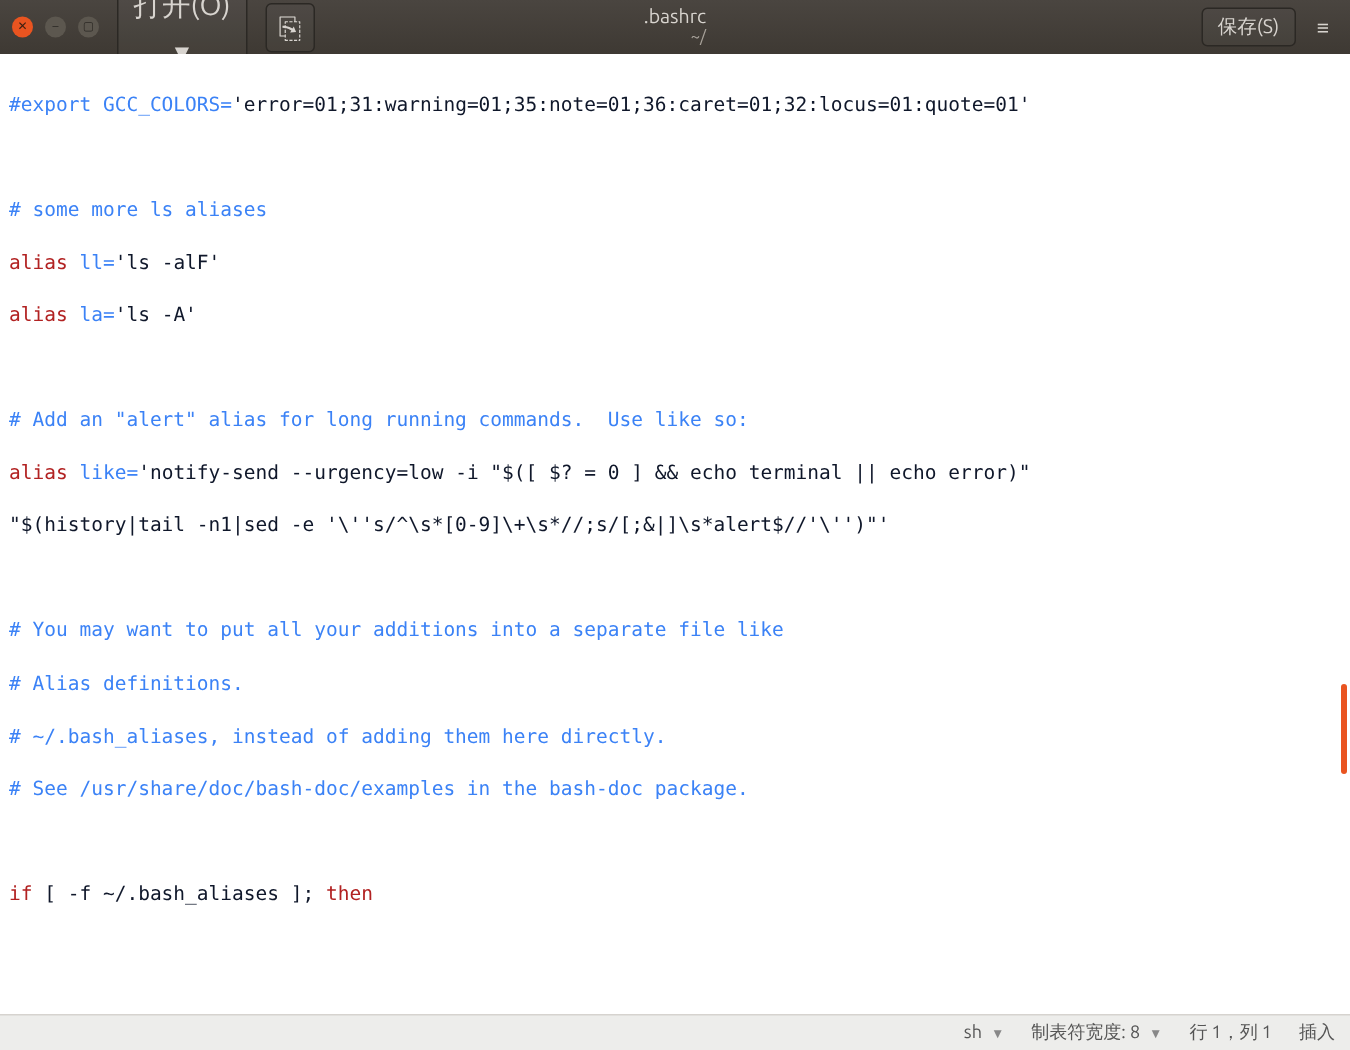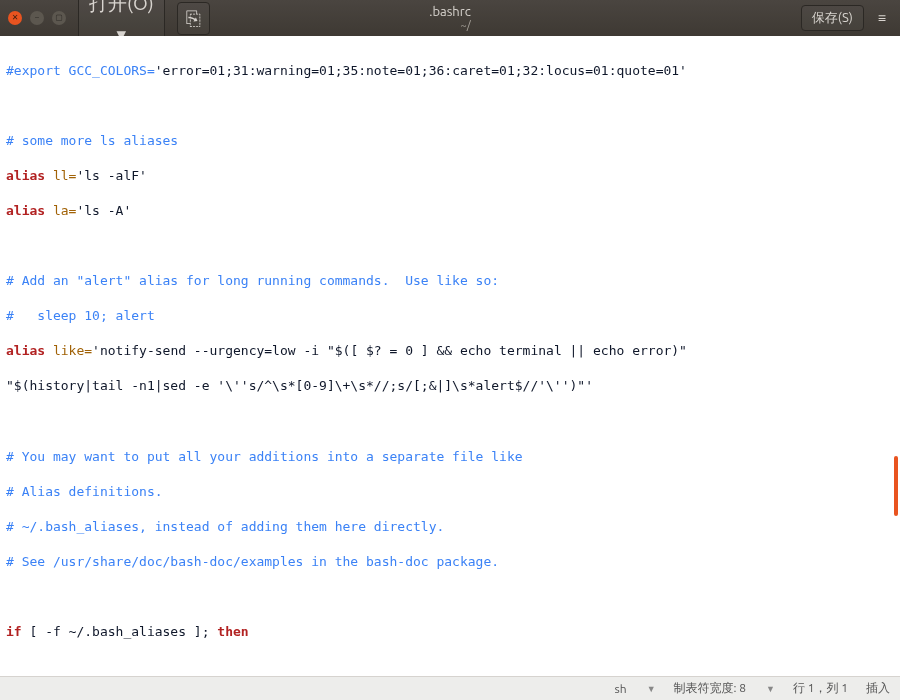--- a/index.html
+++ b/index.html
@@ -84,22 +84,22 @@
       padding: 8px 6px;
       font-family: "DejaVu Sans Mono", "Consolas", monospace;
       font-size: 13px;
       line-height: 1.35;
       white-space: pre;
       overflow: hidden;
       position: relative;
     }
     .editor .line { white-space: pre; }
     .c-comment { color: #3b82f6; }
-    .c-keyword { color: #b22222; font-weight: bold; }
-    .c-name { color: #a16207; }
+    .c-keyword { color: #b22222; font-weight: normal; }
+    .c-name { color: #3b82f6; }
     .c-string { color: #0f172a; }
     .c-plain { color: #0f172a; }
     .scroll-indicator {
       position: absolute;
       right: 2px;
       top: 420px;
       width: 4px;
       height: 60px;
       background: #e95420;
       border-radius: 2px;
@@ -109,21 +109,21 @@
       background: #ededeb;
       border-top: 1px solid #d6d3cf;
       font-size: 12px;
       color: #555;
       display: flex;
       align-items: center;
       padding: 0 10px;
       gap: 18px;
       justify-content: flex-end;
     }
-    .statusbar .item { display: flex; align-items: center; gap: 20px; }
+    .statusbar .item { display: flex; align-items: center; gap: 6px; }
     .statusbar .down { font-size: 9px; color: #888; }
   </style>
 </head>
 <body>
 
 <div class="titlebar">
   <div class="window-controls">
     <div class="wc close">✕</div>
     <div class="wc min">–</div>
     <div class="wc max">▢</div>
@@ -148,21 +148,20 @@
 </div>
 
 <div class="editor">
 <div class="line"><span class="c-comment">#export GCC_COLORS=</span><span class="c-string">'error=01;31:warning=01;35:note=01;36:caret=01;32:locus=01:quote=01'</span></div>
 <div class="line"> </div>
 <div class="line"><span class="c-comment"># some more ls aliases</span></div>
 <div class="line"><span class="c-keyword">alias</span><span class="c-name"> ll=</span><span class="c-string">'ls -alF'</span></div>
 <div class="line"><span class="c-keyword">alias</span><span class="c-name"> la=</span><span class="c-string">'ls -A'</span></div>
 <div class="line"> </div>
 <div class="line"><span class="c-comment"># Add an "alert" alias for long running commands.  Use like so:</span></div>
-<div class="line"><span class="c-comment">#   sleep 10; alert</span></div>
 <div class="line"><span class="c-keyword">alias</span><span class="c-name"> like=</span><span class="c-string">'notify-send --urgency=low -i "$([ $? = 0 ] &amp;&amp; echo terminal || echo error)" </span></div>
 <div class="line"><span class="c-string">"$(history|tail -n1|sed -e '\''s/^\s*[0-9]\+\s*//;s/[;&amp;|]\s*alert$//'\'')"'</span></div>
 <div class="line"> </div>
 <div class="line"><span class="c-comment"># You may want to put all your additions into a separate file like</span></div>
 <div class="line"><span class="c-comment"># Alias definitions.</span></div>
 <div class="line"><span class="c-comment"># ~/.bash_aliases, instead of adding them here directly.</span></div>
 <div class="line"><span class="c-comment"># See /usr/share/doc/bash-doc/examples in the bash-doc package.</span></div>
 <div class="line"> </div>
 <div class="line"><span class="c-keyword">if</span><span class="c-plain"> [ -f ~/.bash_aliases ]; </span><span class="c-keyword">then</span></div>
 

